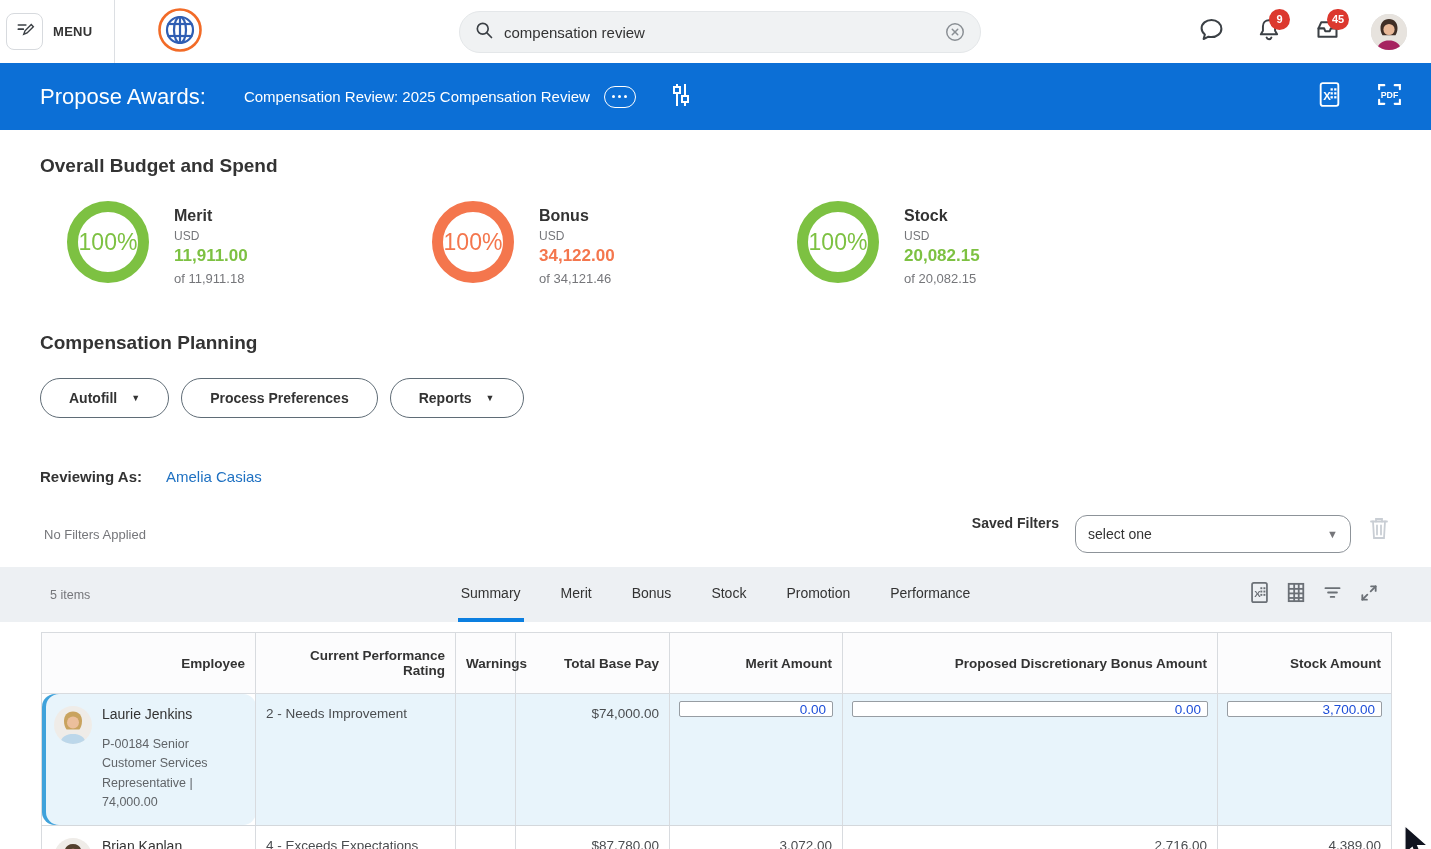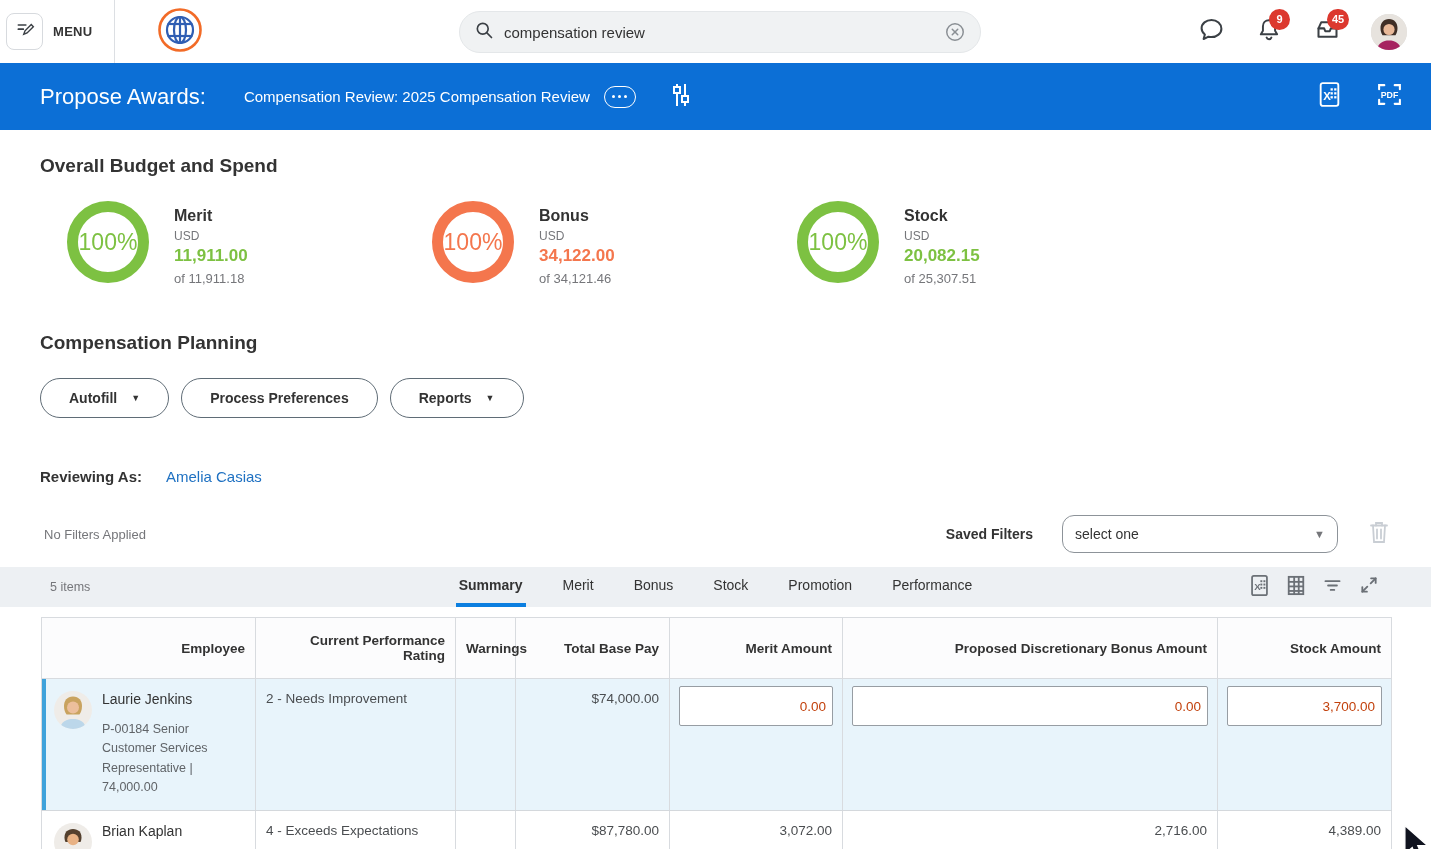--- a/index.html
+++ b/index.html
@@ -57,54 +57,54 @@
     font-size:14px; font-weight:bold; color:#333; cursor:pointer; display:flex; align-items:center; gap:14px;
     font-family:inherit; }
   .pill-btn .caret { font-size:9px; color:#333; }
   .reviewing { margin-top:50px; font-size:15px; display:flex; gap:24px; }
   .reviewing .lbl { font-weight:bold; }
   .reviewing a { color:#1f71c2; text-decoration:none; cursor:pointer; }
 
   
   .filters-row { margin:26px 40px 0 44px; display:flex; align-items:center; justify-content:space-between; height:46px; }
   .no-filters { font-size:13px; color:#75767a; }
-  .saved-filters { display:flex; align-items:center; gap:29px; }
+  .saved-filters { display:flex; align-items:flex-start; gap:16px; }
   .saved-filters .lbl { font-size:14px; font-weight:bold; color:#333; }
   .sf-select { width:276px; height:38px; border:1px solid #8d9399; border-radius:12px; background:#fff;
     display:flex; align-items:center; padding:0 12px; font-size:14px; color:#333; cursor:pointer; }
   .sf-select .caret { margin-left:auto; color:#75767a; font-size:11px; }
   .trash { color:#c9ced4; display:flex; }
 
   
-  .tabbar { margin-top:10px; height:40px; background:#edf0f3; display:flex; align-items:stretch; position:relative; }
+  .tabbar { margin-top:10px; height:55px; background:#edf0f3; display:flex; align-items:stretch; position:relative; }
   .items-count { font-size:12.5px; color:#75767a; margin-left:50px; align-self:center; }
   .tabs { position:absolute; left:0; right:0; top:0; bottom:0; display:flex; justify-content:center; gap:34px; }
   .tab { font-size:14px; color:#333; display:flex; align-items:center; padding:0 3px; border-bottom:4px solid transparent;
     cursor:pointer; }
-  .tab.active { font-weight:bold; border-bottom-color:#0c7fe0; }
+  .tab.active { font-weight:normal; border-bottom-color:#0c7fe0; }
   .tab-icons { margin-left:auto; margin-right:52px; display:flex; align-items:center; gap:16px; color:#6b7076; z-index:1; }
   .tab-icons .ticon { cursor:pointer; display:flex; }
 
   
   .grid-table { margin:10px 41px 0 41px; border-collapse:collapse; table-layout:fixed; width:1350px;
     border:1px solid #c6cacf; font-size:13.5px; }
   .grid-table th { border:1px solid #d8dbdf; font-weight:bold; color:#333; padding:15px 10px; text-align:right;
     background:#fcfcfd; }
   .grid-table th.num, .grid-table td.num { text-align:right; }
   .grid-table td { border-left:1px solid #d8dbdf; border-right:1px solid #d8dbdf; border-bottom:1px solid #d4d8dc;
     vertical-align:top; padding:12px 10px; color:#4a4d50; }
   tr.row-selected td { background:#e8f4fb; }
-  tr.row-selected td:first-child { box-shadow:inset 4px 0 0 #3fa2db; }
+  tr.row-selected td:first-child { box-shadow:inset 4px 0 0 #3fa2db;border-radius:13px; }
   .emp-cell { display:flex; gap:10px; padding-left:2px; }
   .emp-avatar { width:38px; height:38px; border-radius:50%; overflow:hidden; flex:none; cursor:pointer; }
   .emp-name { font-size:14px; color:#333; }
   .emp-pos { font-size:12.5px; color:#606468; line-height:1.55; margin-top:13px; width:132px; }
   td.input-cell { padding:7px 9px; }
-  .cell-input { width:100%; height:40px; border:1px solid #979da3; border-radius:2px; background:#fff;
-    font-size:13.5px; color:#c2410c; text-align:right; padding:0 6px; font-family:inherit; }
+  .cell-input { width:100%; height:16px; border:1px solid #979da3; border-radius:2px; background:#fff;
+    font-size:13.5px; color:#1d4ed8; text-align:right; padding:0 6px; font-family:inherit; }
 
   .cursor { position:absolute; left:1402px; top:824px; pointer-events:none; }
 </style>
 </head>
 <body>
 
 <div class="topbar">
   <button class="compose-btn">
     <span>
       <svg width="20" height="20" viewBox="0 0 24 24" fill="none" stroke="#3b4045" stroke-width="2" stroke-linecap="round">
@@ -262,21 +262,21 @@
     </div>
 
     <div class="card">
       <div class="ring" style="border-color: rgb(125, 193, 66);">
         <span style="color: rgb(125, 193, 66);">100%</span>
       </div>
       <div class="card-info">
         <div class="card-name">Stock</div>
         <div class="card-cur">USD</div>
         <div class="card-amount" style="color: rgb(125, 193, 66);">20,082.15</div>
-        <div class="card-of">of 25,307.51</div>
+        <div class="card-of">of 20,082.15</div>
       </div>
     </div>
   </div>
 
   <div class="section-title planning-title">Compensation Planning</div>
   <div class="btn-row">
     <button class="pill-btn">
       <span>Autofill</span>
       <span class="caret">▼</span>
     </button>

